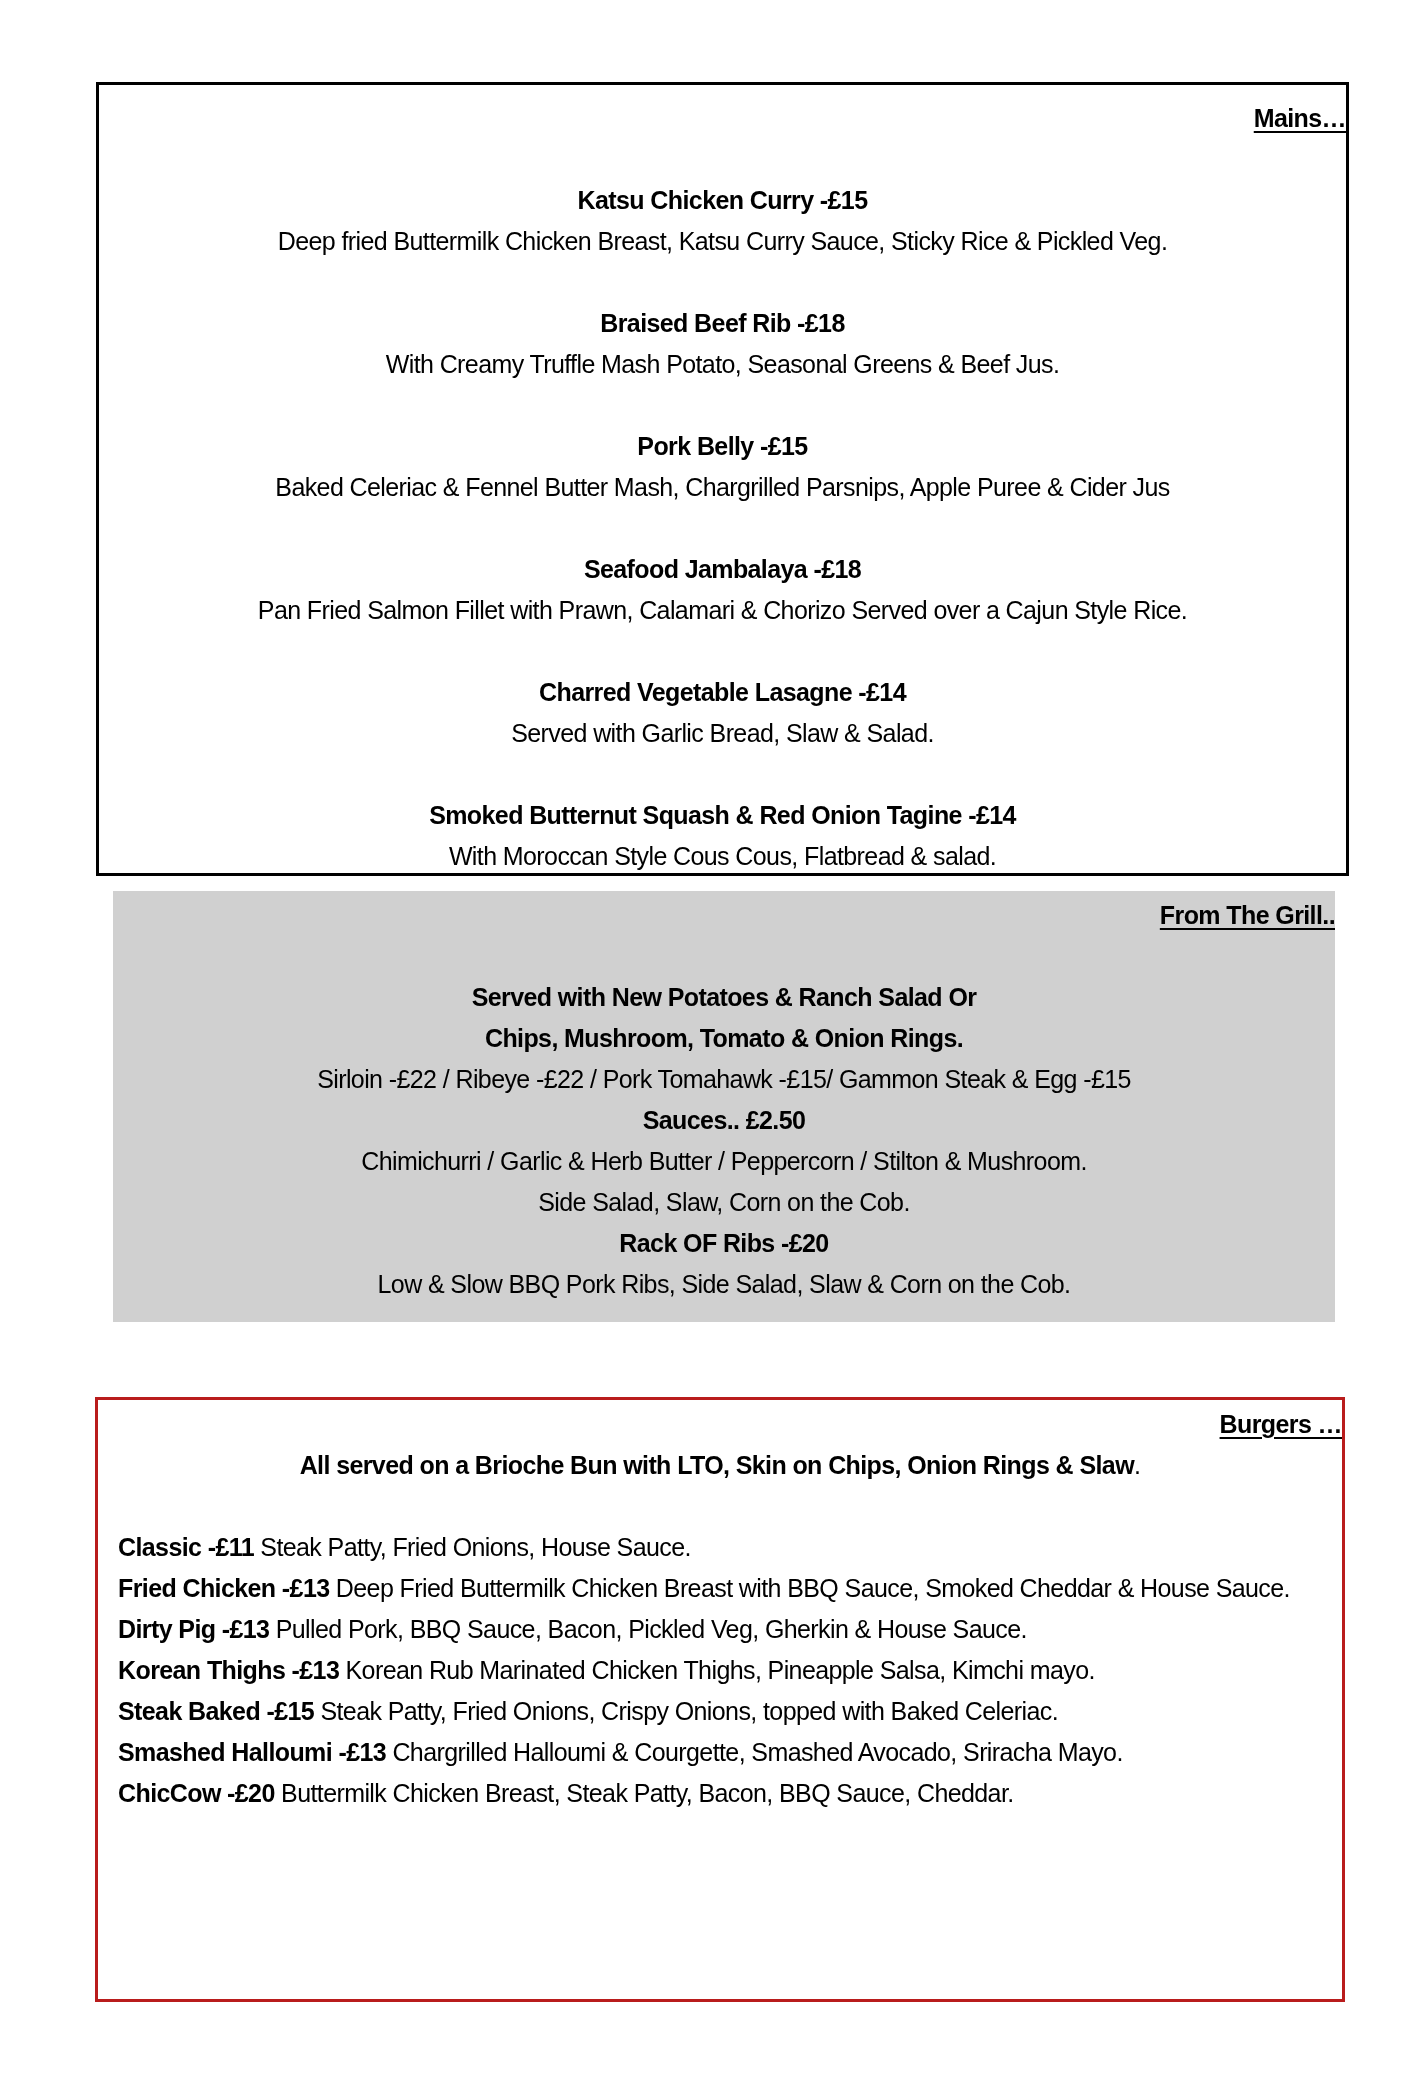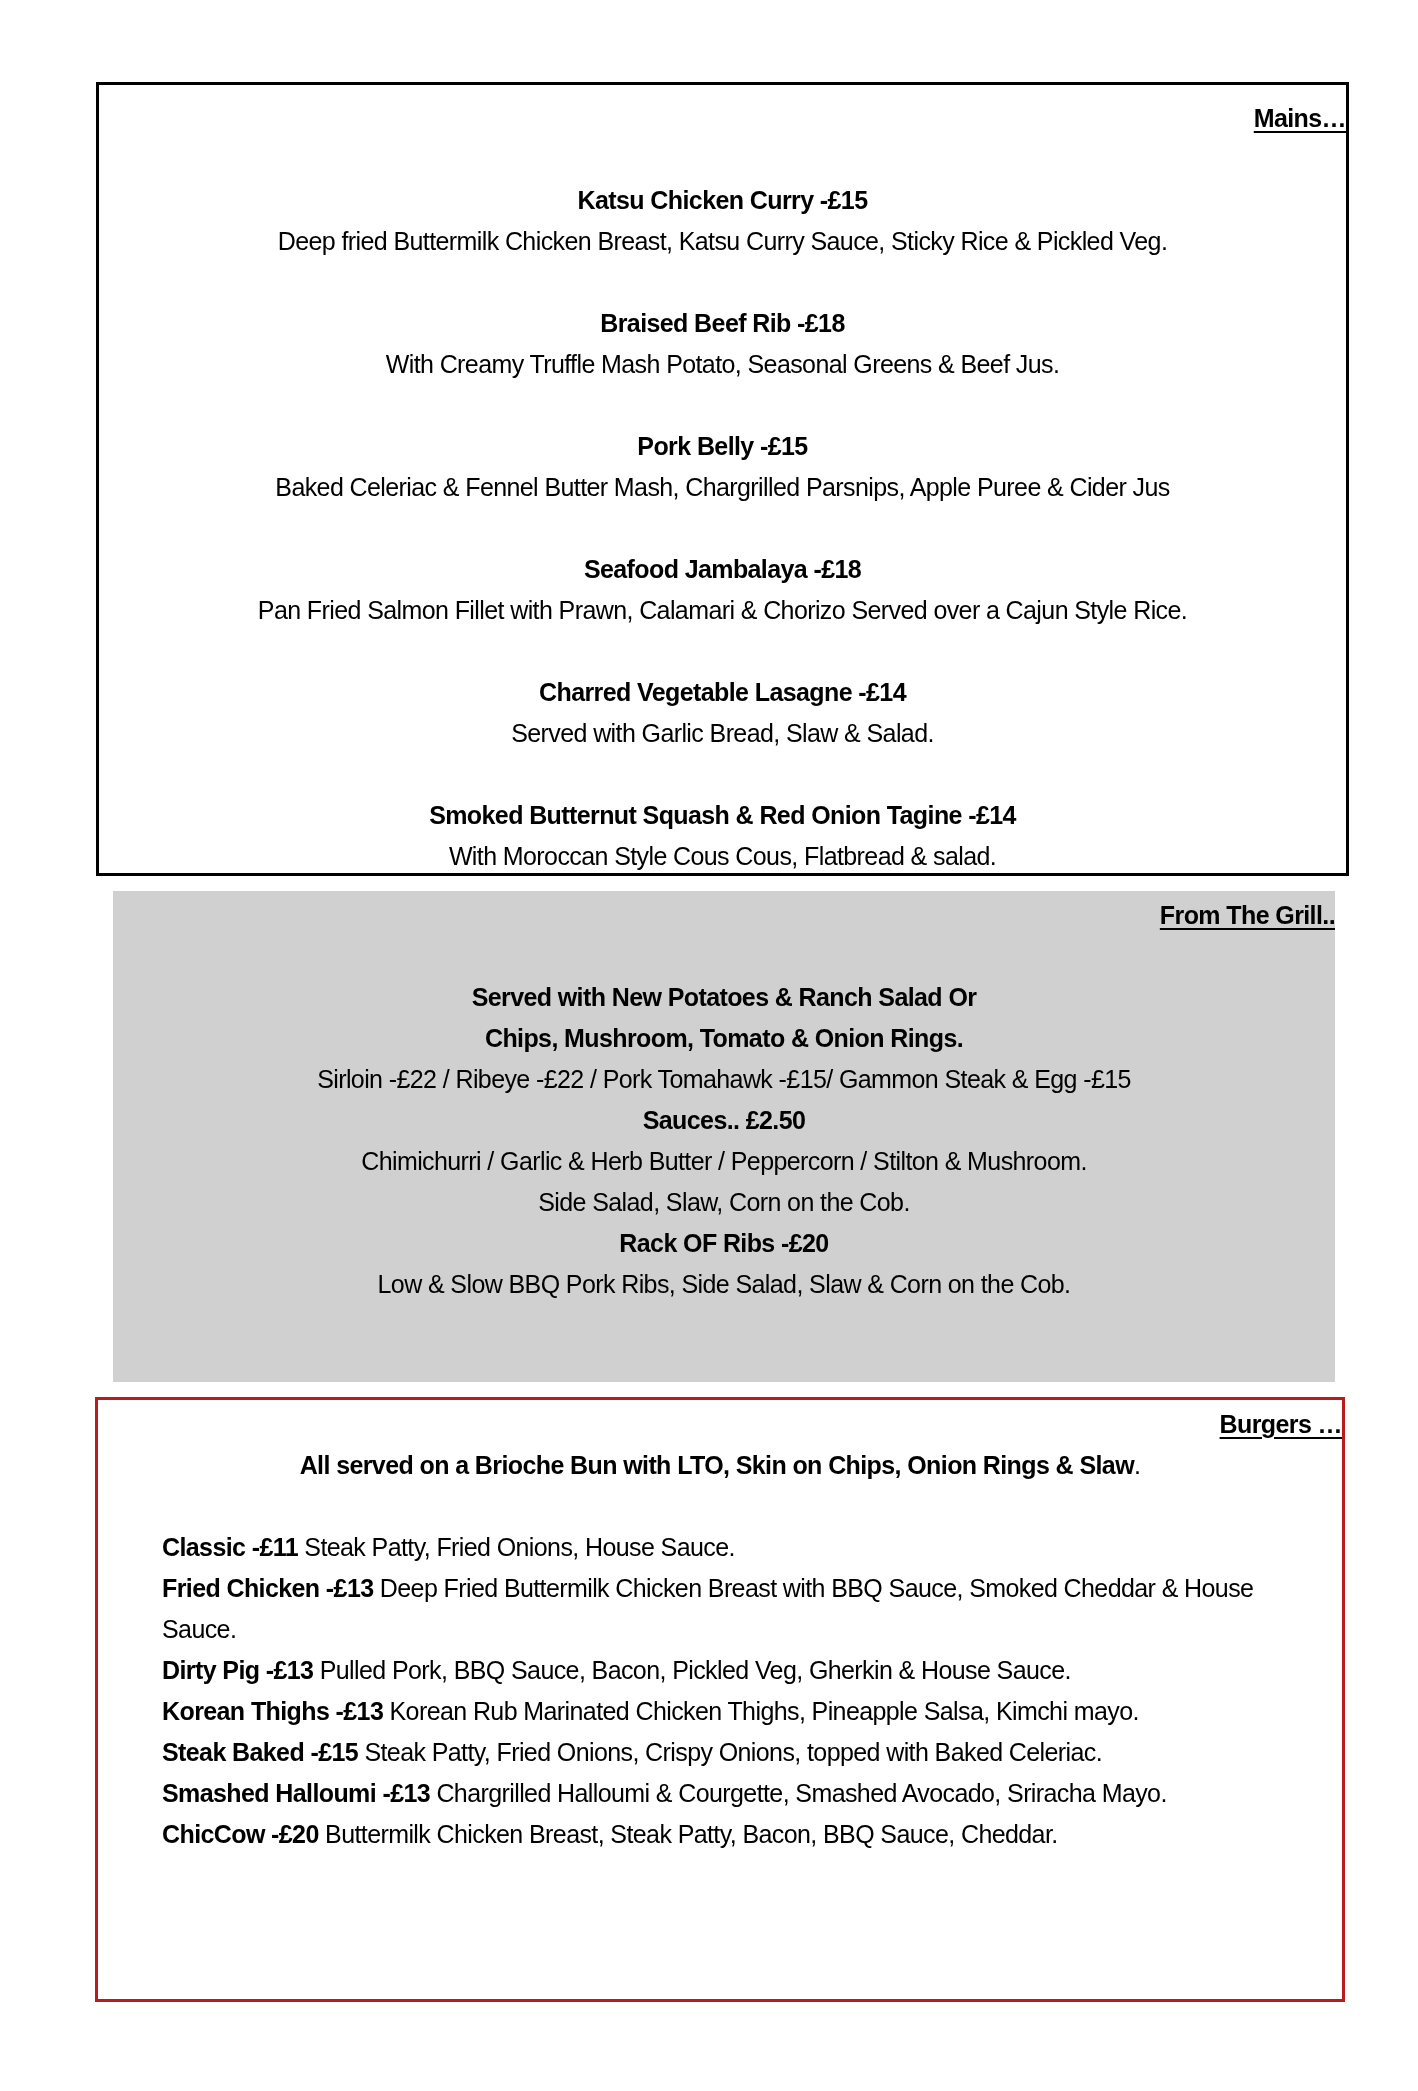--- a/index.html
+++ b/index.html
@@ -1,29 +1,29 @@
 <!DOCTYPE html>
 <html><head>
 <meta charset="utf-8">
 <style>
   html, body { margin:0; padding:0; background:#ffffff; }
   body { width:1418px; height:2091px; position:relative; overflow:hidden;
          font-family:"Liberation Sans", sans-serif; color:#000; }
   .box { position:absolute; box-sizing:border-box; }
   .mains { left:96px; top:82px; width:1253px; height:794px; border:3px solid #000; }
-  .grill { left:113px; top:891px; width:1222px; height:491px; background:#d0d0d0; }
+  .grill { left:113px; top:891px; width:1222px; height:431px; background:#d0d0d0; }
   .burgers { left:95px; top:1397px; width:1250px; height:605px; border:3px solid #b91c1c; }
   .line { height:41px; line-height:41px; font-size:25px; white-space:nowrap; letter-spacing:-0.6px; }
   .center { text-align:center; }
   .b { font-weight:bold; }
   .u { text-decoration:underline; text-underline-offset:4px;text-align:right; }
   .mains .inner { padding-top:13px; }
   .grill .inner { padding-top:4px; }
   .burgers .inner { padding-top:4px; }
-  .burger-item { font-size:25px; line-height:41px; letter-spacing:-0.6px; padding-left:20px; padding-right:20px;margin-left:44px; }
+  .burger-item { font-size:25px; line-height:41px; letter-spacing:-0.6px; padding-left:20px; padding-right:20px; }
   .blank { height:41px; }
 </style>
 </head>
 <body>
 
 <div class="box mains">
   <div class="inner">
     <div class="line center b u">Mains…</div>
     <div class="blank"></div>
     <div class="line center b">Katsu Chicken Curry -£15</div>

